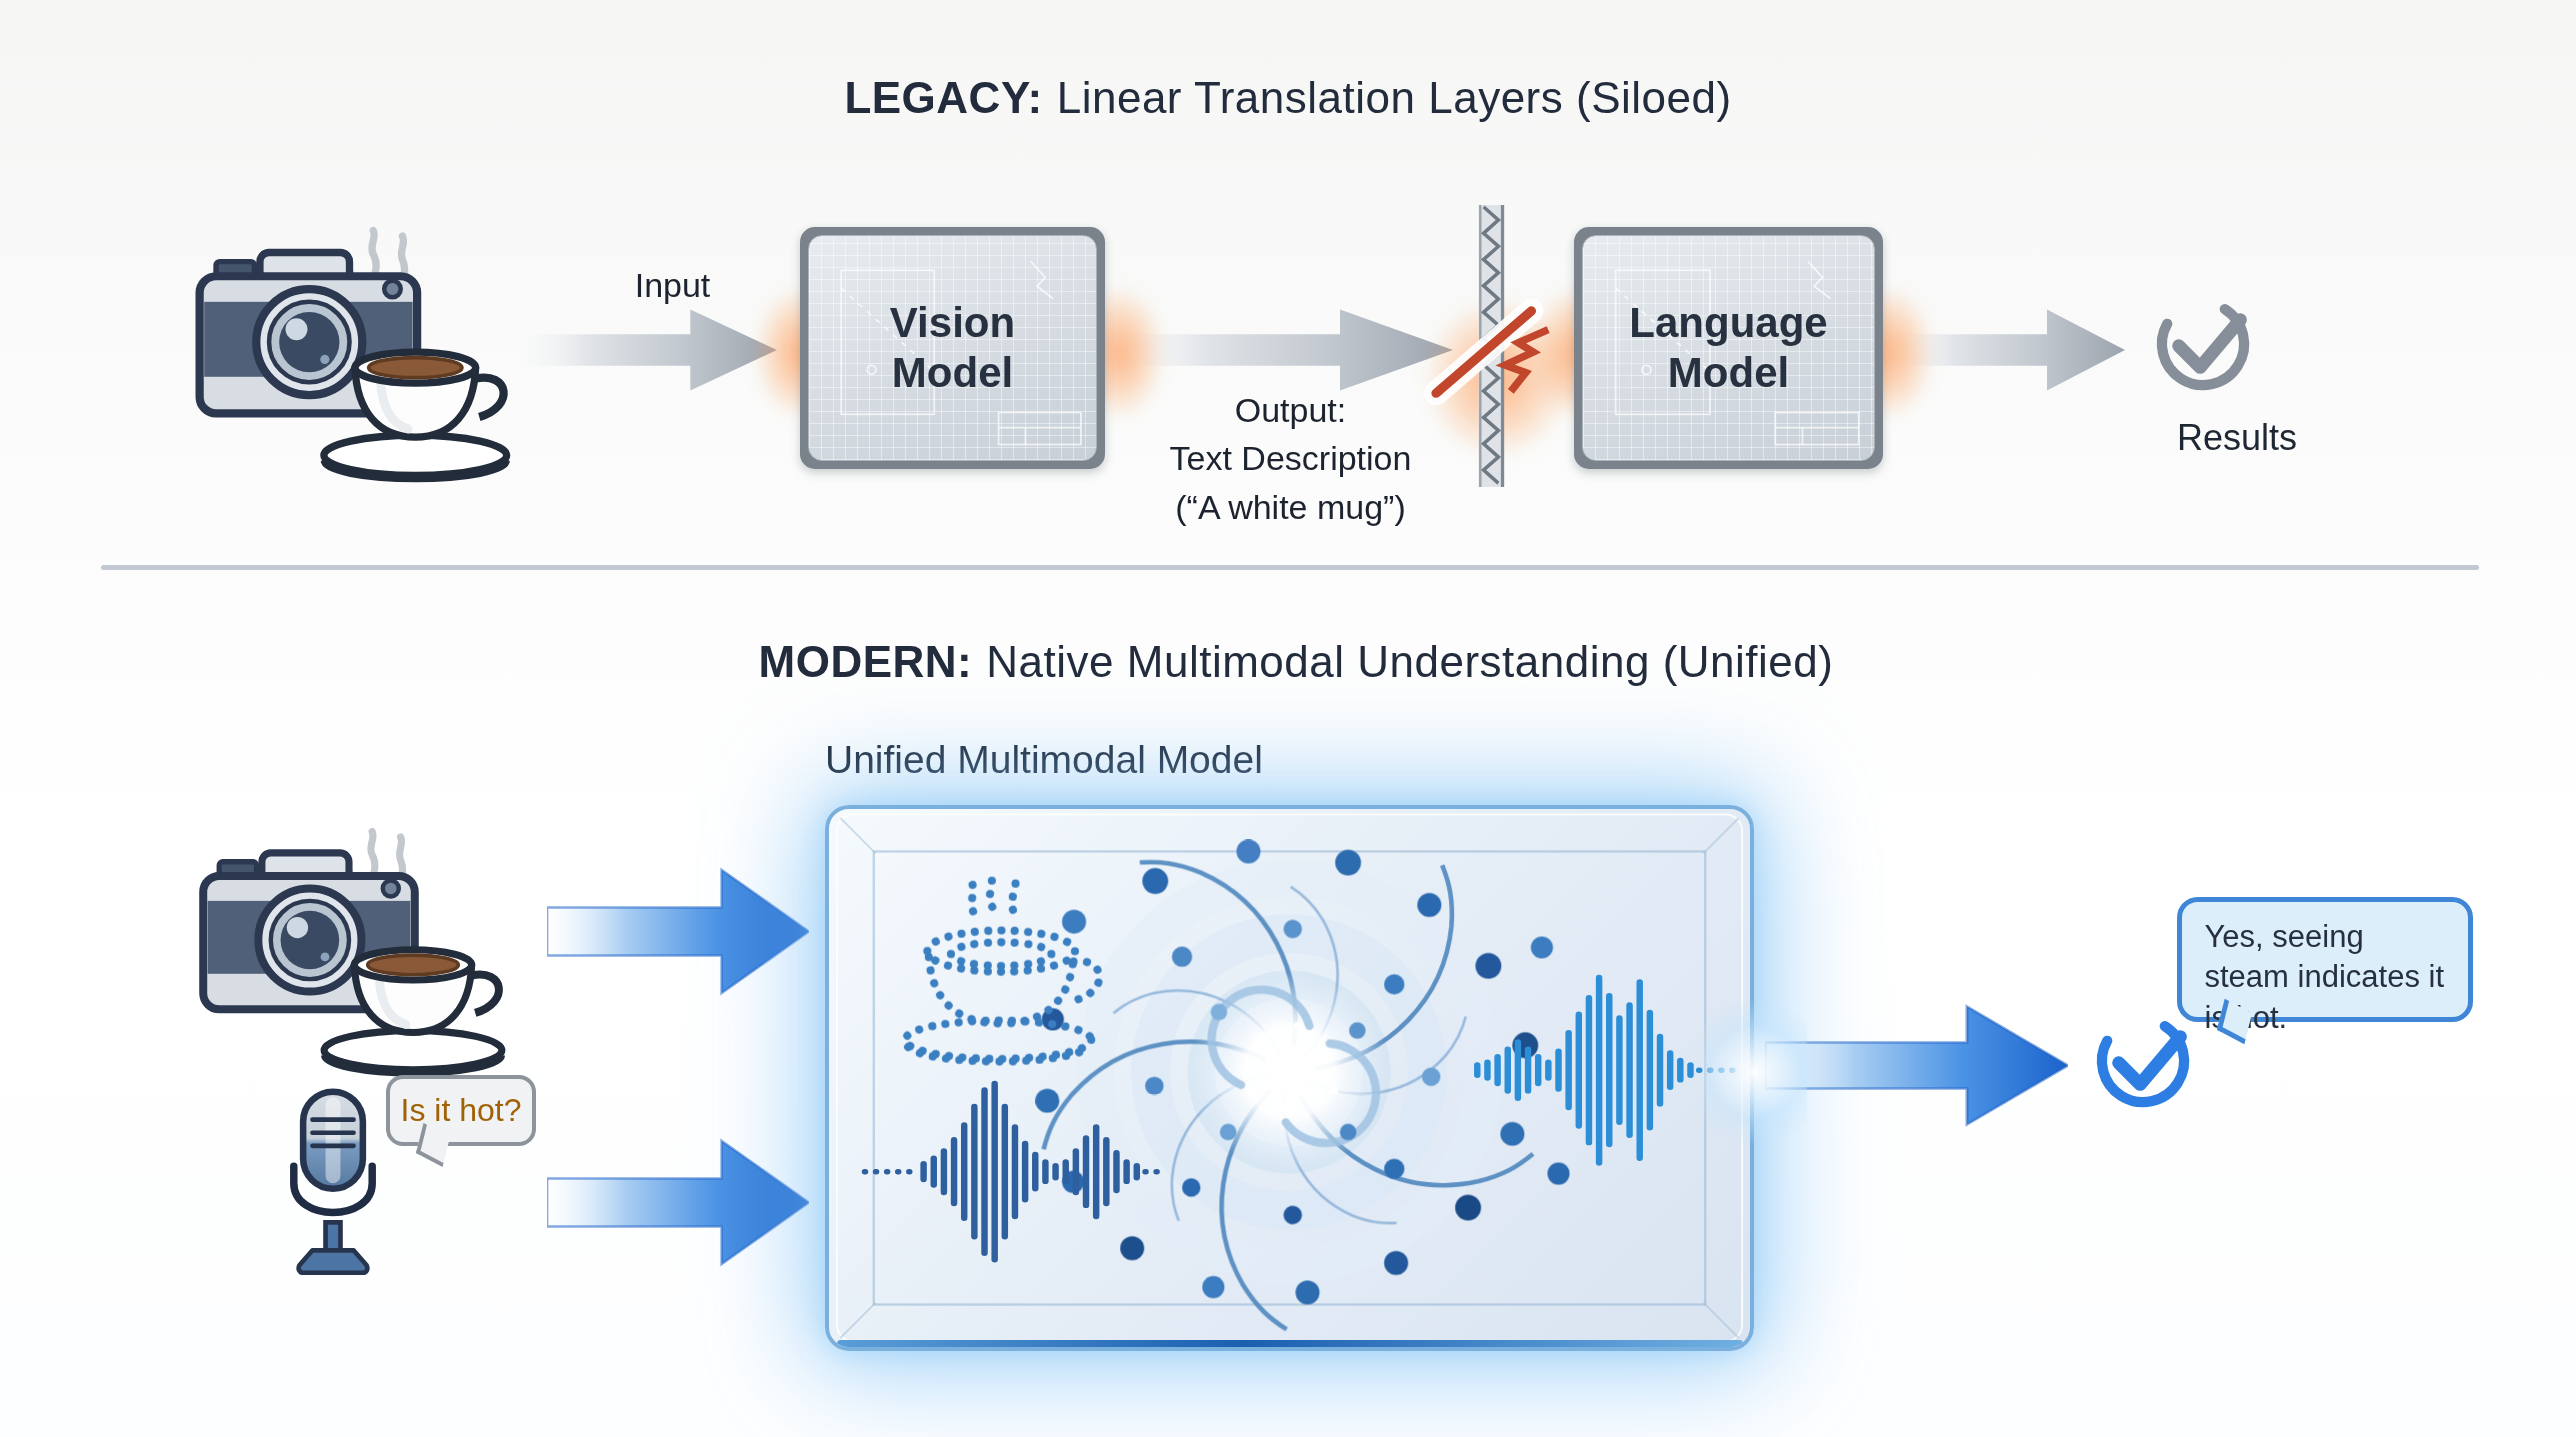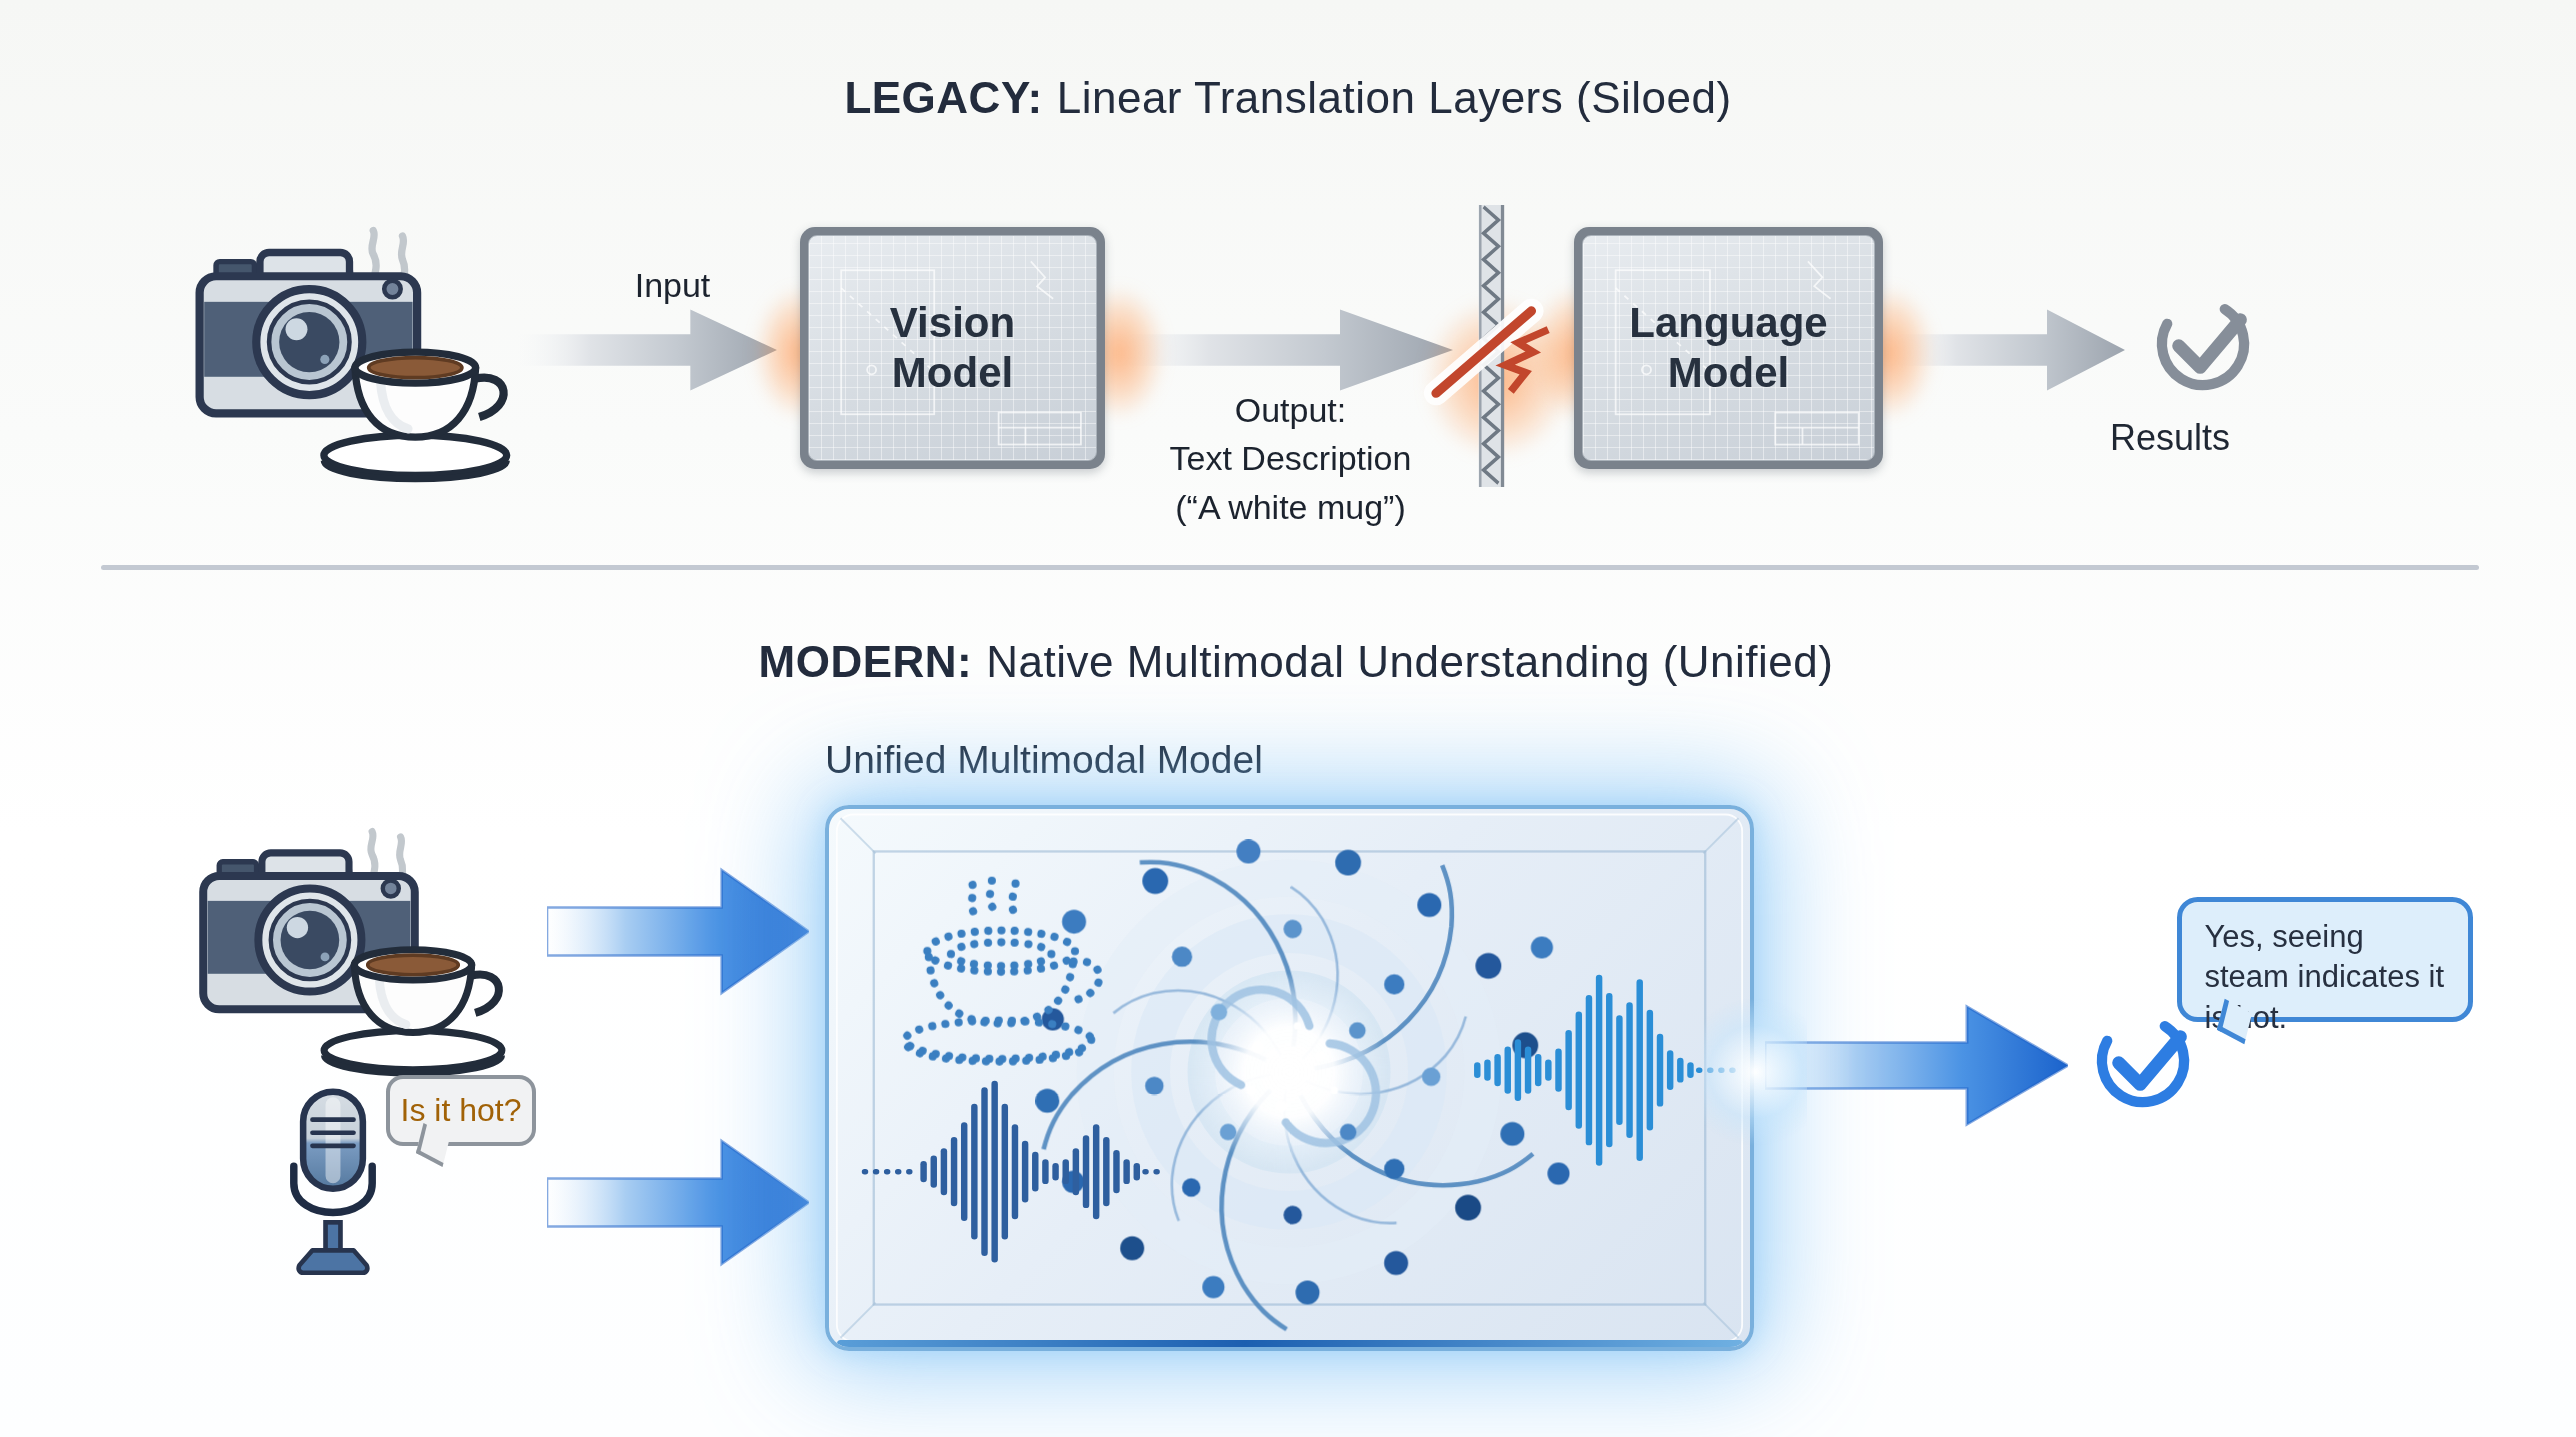--- a/index.html
+++ b/index.html
@@ -18,21 +18,21 @@
   }
   .sec-title .b{font-weight:bold;margin-right:.32em;}
   .sub-label{font-size:39px;color:#1d2838;text-align:left;}
 
   
   .bp-box{
     border-radius:15px;background:#7a828c;padding:8.4px;box-sizing:border-box;
     box-shadow:0 3.7px 9.4px rgba(60,70,85,.25);z-index:2;
   }
   .bp-inner{
-    position:relative;width:100%;height:100%;border-radius:9px;overflow:hidden;
+    position:relative;width:100%;height:100%;border-radius:14px;overflow:hidden;
     background:
       repeating-linear-gradient(0deg, rgba(255,255,255,.45) 0 0.9px, transparent 0.9px 12px),
       repeating-linear-gradient(90deg, rgba(255,255,255,.45) 0 0.9px, transparent 0.9px 12px),
       linear-gradient(160deg,#e8ecf0 0%,#d5dbe1 55%,#c8cfd7 100%);
     border:1.9px solid #aab2ba;box-sizing:border-box;
   }
   .bp-label{
     position:absolute;inset:0;display:flex;align-items:center;justify-content:center;
     font-size:42px;font-weight:bold;color:#27313f;text-align:center;line-height:1.18;
     padding:0 37px;
@@ -253,21 +253,21 @@
     </div>
   </div>
 
   <svg class="abs" style="left:1891px;top:305px;width:234px;height:90px" viewBox="0 0 250 96" width="234" height="90">
     <use href="#fatArrowGray" width="100%" height="100%"></use>
   </svg>
 
   <svg class="abs check-gray" style="left:2147px;top:288px;width:112px;height:112px" viewBox="0 0 120 120">
     <use href="#checkCircle" width="120" height="120"></use>
   </svg>
-  <div class="abs" style="left:2110px;top:417px;width:187px;text-align:left;font-size:36px;color:#1f2733">Results</div>
+  <div class="abs" style="left:2110px;top:417px;width:187px;text-align:right;font-size:36px;color:#1f2733">Results</div>
 
   <div class="abs divider" style="left:101px;top:565px;width:2378px;height:4.7px"></div>
 
   <h2 class="abs sec-title" style="top:629px;margin:8px;font-weight:normal">
     <span class="b">MODERN:</span><span>Native Multimodal Understanding (Unified)</span>
   </h2>
 
   <div class="abs sub-label" style="left:825px;top:738px;width:929px">Unified Multimodal Model</div>
 
   <svg class="abs" style="left:189px;top:822px;width:320px;height:268px;z-index:2" viewBox="0 0 360 300">

